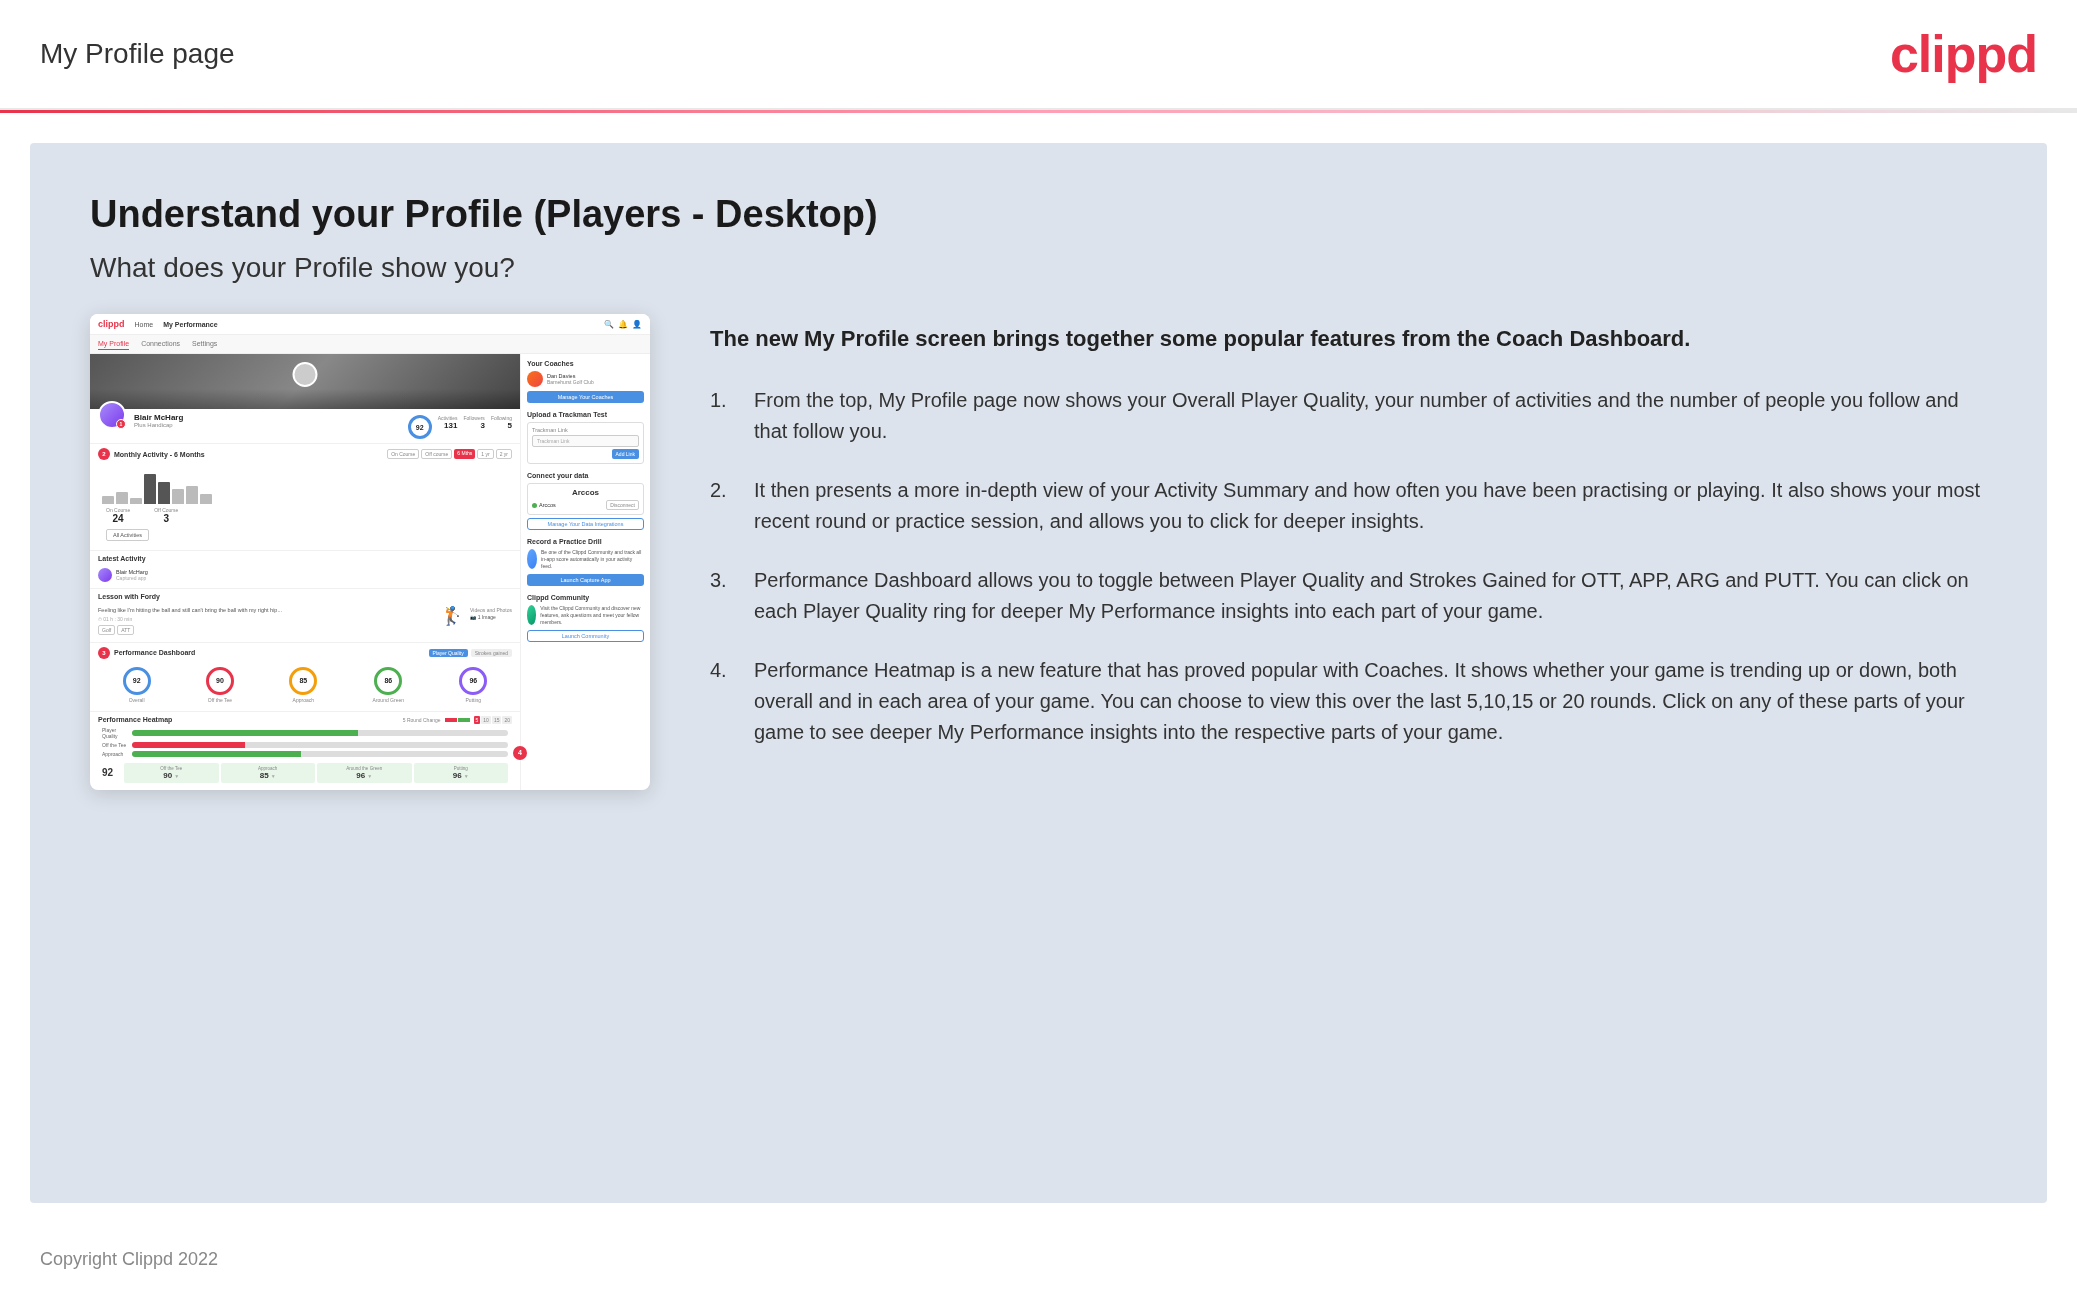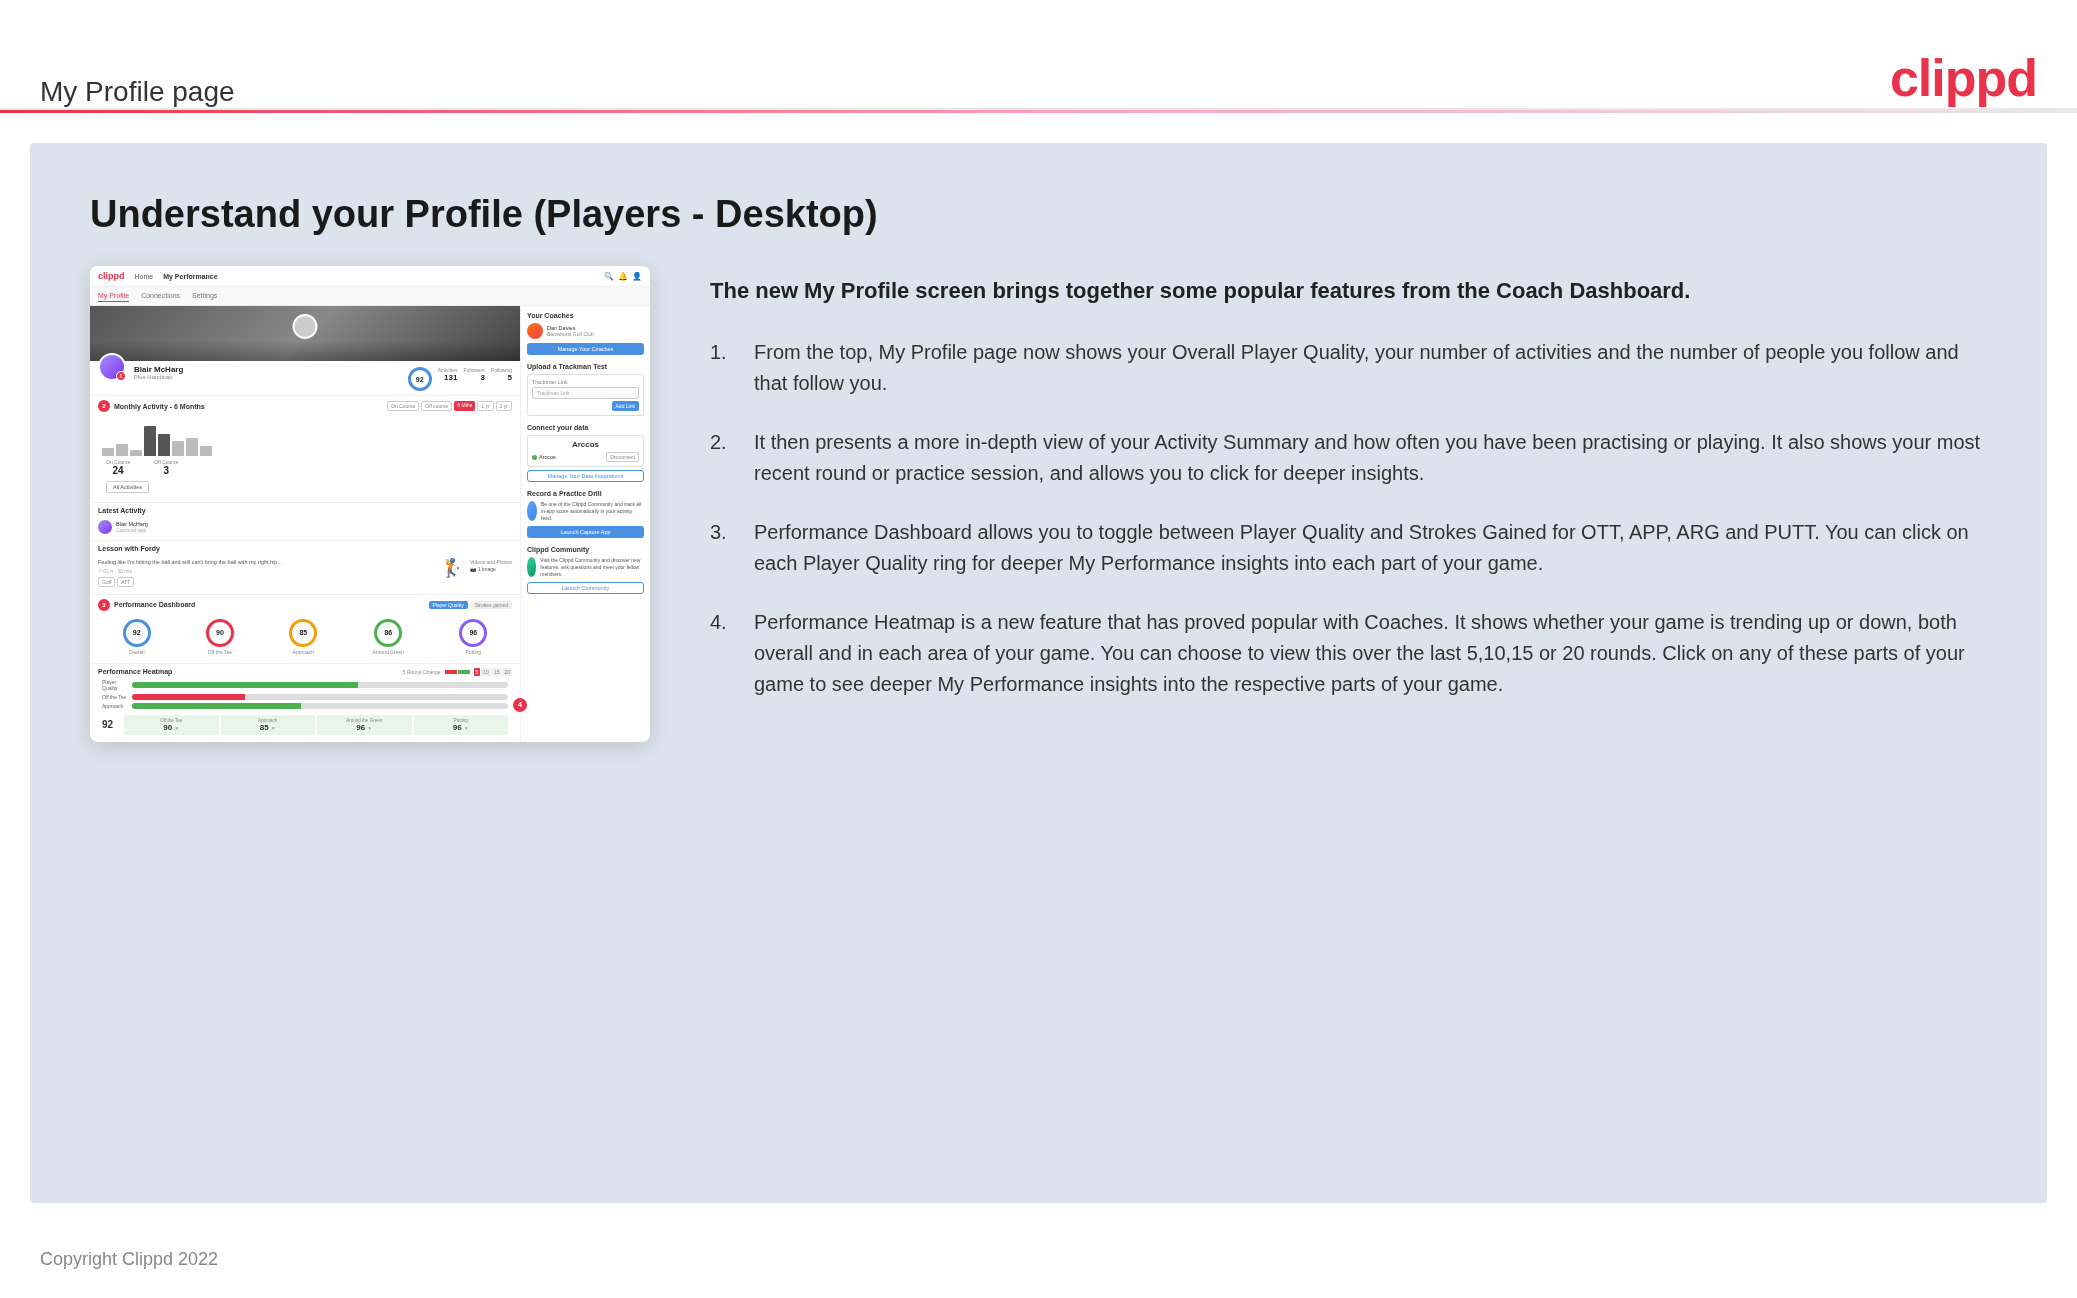--- a/index.html
+++ b/index.html
@@ -8,21 +8,21 @@
       background: #fff;
       color: #222;
       width: 2077px;
       min-height: 1298px;
     }
 
     
     .top-bar {
       background: #fff;
       display: flex;
-      align-items: flex-end;
+      align-items: center;
       justify-content: space-between;
       padding: 0 40px;
       height: 110px;
       border-bottom: 2px solid #e8e8e8;
     }
     .top-bar-left {
       display: flex;
       flex-direction: column;
       gap: 4px;
     }
@@ -698,20 +698,21 @@
     <span class="page-title-text">My Profile page</span>
   </div>
   <div class="logo-text">clippd</div>
 </div>
 
 <div class="top-divider"></div>
 
 <div class="main-content">
   <div class="content-header">
     <div class="main-heading">Understand your Profile (Players - Desktop)</div>
+    <div class="sub-heading">What does your Profile show you?</div>
   </div>
 
   <div class="two-col">
 
     <div class="left-col">
       <div class="mockup-container">
 
         <div class="mockup-nav">
           <span class="mockup-logo">clippd</span>
           <div class="mockup-nav-items">

